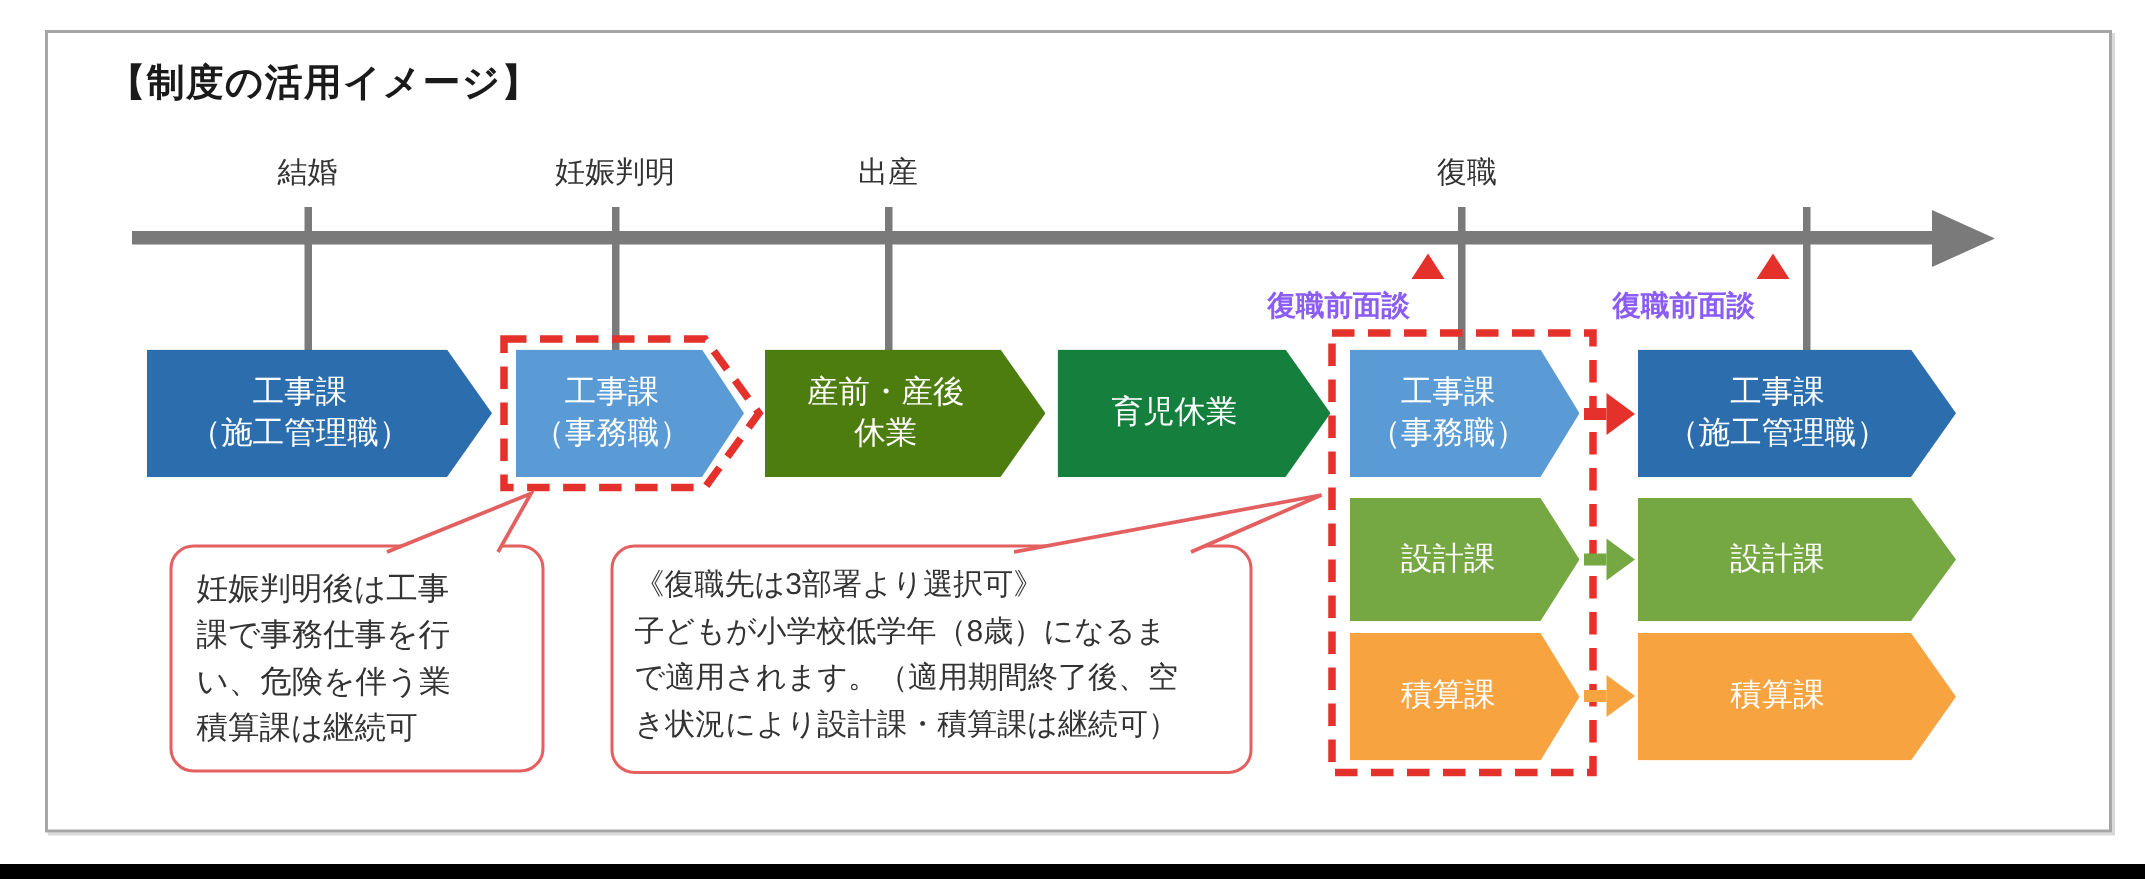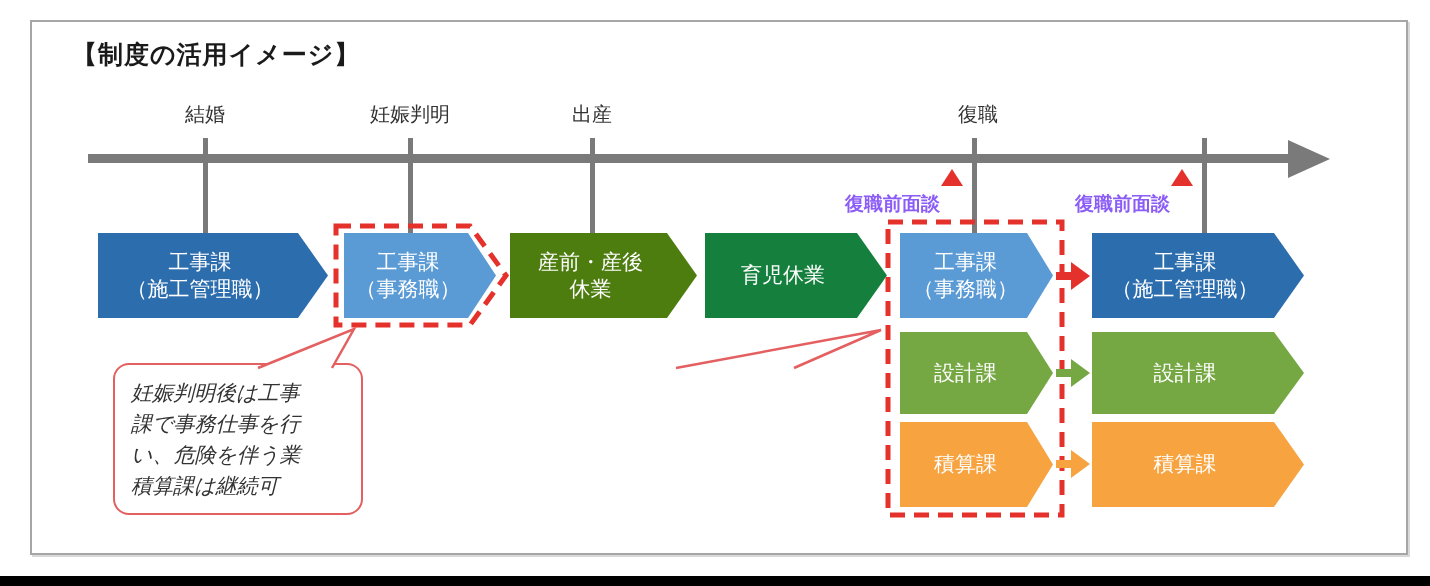--- a/index.html
+++ b/index.html
@@ -18,21 +18,21 @@
   
   .chev{position:absolute;display:flex;flex-direction:column;justify-content:center;align-items:center;color:#fff;font-size:21px;line-height:1.28;text-align:center;clip-path:polygon(0 0,calc(100% - 30px) 0,100% 50%,calc(100% - 30px) 100%,0 100%);padding-right:26px;box-sizing:border-box;}
   .chev div{white-space:nowrap;}
   
   .conn{position:absolute;width:34px;height:28px;z-index:6;}
   .conn .stub{position:absolute;left:0;top:10px;width:15px;height:8px;}
   .conn .head{position:absolute;left:15px;top:0;width:0;height:0;border-top:14px solid transparent;border-bottom:14px solid transparent;border-left:19px solid;}
   
   .callout{position:absolute;background:#fff;border:2.5px solid #e45f5f;border-radius:16px;color:#333;box-sizing:border-box;z-index:3;}
   .callout .ln{white-space:nowrap;}
-  .co1{left:113px;top:363px;width:250px;height:152px;padding:12px 16px;font-size:21px;line-height:31px;font-style:italic;}
+  .co1{left:113px;top:363px;width:250px;height:152px;padding:12px 16px;font-size:21px;line-height:31px;}
   .co2{left:407px;top:363px;width:428px;height:153px;padding:10px 14px;font-size:20px;line-height:31px;}
   .overlay{position:absolute;left:0;top:0;width:1430px;height:586px;pointer-events:none;z-index:5;}
   .bottom-bar{position:absolute;left:0;top:576px;width:1430px;height:10px;background:#000;}
 </style>
 </head>
 <body>
 
 <div class="canvas">
   <div class="frame"></div>
 
@@ -111,20 +111,26 @@
     <span class="head" style="border-left-color:#f6a340"></span>
   </div>
 
   <div class="callout co1">
     <div class="ln">妊娠判明後は工事</div>
     <div class="ln">課で事務仕事を行</div>
     <div class="ln">い、危険を伴う業</div>
     <div class="ln">積算課は継続可</div>
   </div>
 
+  <div class="callout co2">
+    <div class="ln">《復職先は3部署より選択可》</div>
+    <div class="ln">子どもが小学校低学年（8歳）になるま</div>
+    <div class="ln">で適用されます。（適用期間終了後、空</div>
+    <div class="ln">き状況により設計課・積算課は継続可）</div>
+  </div>
 
   <svg class="overlay" viewBox="0 0 1430 586" xmlns="http://www.w3.org/2000/svg">
 
     <polygon points="336,226 470,226 506,275.5 470,325 336,325" fill="none" stroke="#e5312b" stroke-width="5" stroke-dasharray="15 9"></polygon>
 
     <rect x="888" y="222" width="174" height="293" fill="none" stroke="#e5312b" stroke-width="5" stroke-dasharray="15 9"></rect>
 
     <polygon points="258,368 332,368 354,329" fill="#ffffff" stroke="none"></polygon>
     <path d="M258,368 L354,329 L332,368" fill="none" stroke="#e45f5f" stroke-width="2.5"></path>
 

